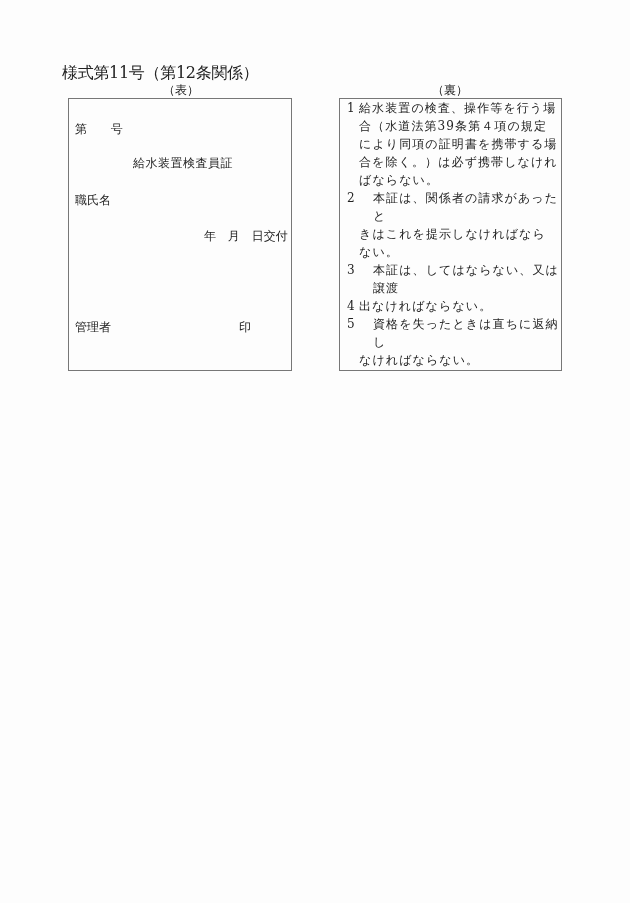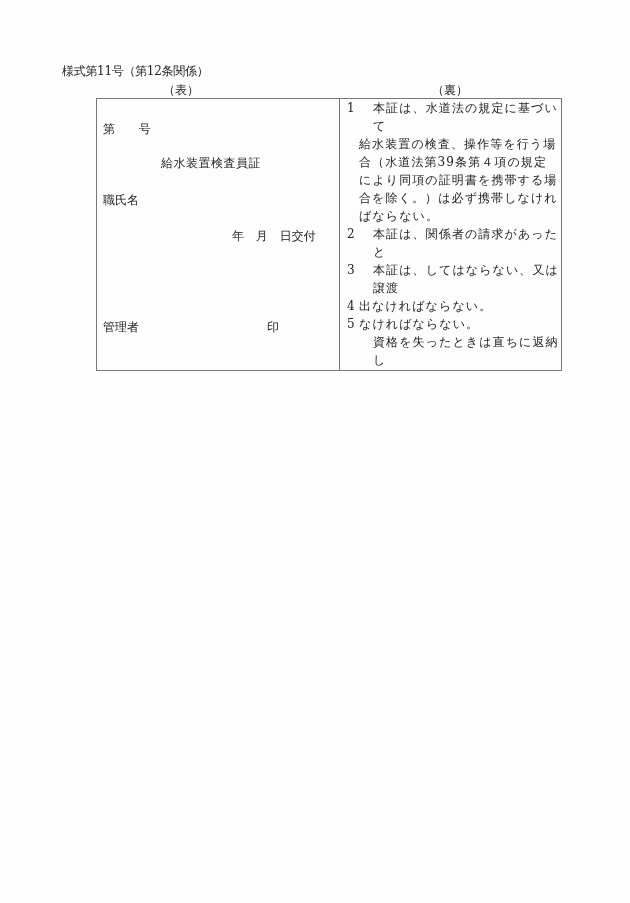--- a/index.html
+++ b/index.html
@@ -1,24 +1,24 @@
 <!DOCTYPE html>
 <html><head>
 <meta charset="utf-8">
 <style>
   html, body { margin:0; padding:0; background:#fdfdfd; }
   body { width:630px; height:903px; position:relative; overflow:hidden;
          font-family:"DejaVu Serif","Liberation Serif",serif; color:#222; }
   .abs { position:absolute; white-space:nowrap; }
-  .form-title { left:62px; top:63px; font-size:12px; letter-spacing:-0.3px;text-align:right; }
+  .form-title { left:62px; top:63px; font-size:16px; letter-spacing:-0.3px;text-align:right; }
   .side-label { font-size:12px; }
   .front-label { left:163px; top:82px; }
   .back-label { left:432px; top:82px; }
   .box { position:absolute; border:1px solid #777; box-sizing:border-box; }
-  .front { left:68px; top:98px; width:244px; height:273px;margin-left:28px; }
+  .front { left:68px; top:98px; width:224px; height:273px; }
   .back { left:339px; top:98px; width:223px; height:273px; }
   .ft { position:absolute; font-size:12px; white-space:nowrap; }
   .f-no { left:6px; top:22px; letter-spacing:10px; }
   .f-title { left:64px; top:56px; letter-spacing:0.5px; }
   .f-name { left:6px; top:93px; }
   .f-date { left:135px; top:129px; word-spacing:8px;text-align:right; }
   .f-admin { left:6px; top:220px; }
   .f-seal { left:170px; top:220px; }
   .notes { position:absolute; left:7px; top:0px; width:212px; font-size:12px; line-height:18px; }
   .note { position:relative; padding-left:12px; text-indent:-0px; }
@@ -39,34 +39,34 @@
   <div class="ft f-name">職氏名</div>
   <div class="ft f-date">年 月 日交付</div>
   <div class="ft f-admin">管理者</div>
   <div class="ft f-seal">印</div>
 </div>
 
 <div class="box back">
   <div class="notes">
     <div class="note">
       <span class="num">1</span>
-      <span class="txt first">本証は、水道法の規定に基づいて</span>
       <span class="txt">給水装置の検査、操作等を行う場合（水道法第39条第４項の規定により同項の証明書を携帯する場合を除く。）は必ず携帯しなければならない。</span>
     </div>
     <div class="note">
       <span class="num">2</span>
       <span class="txt first">本証は、関係者の請求があったと</span>
+      <span class="txt">きはこれを提示しなければならない。</span>
     </div>
     <div class="note">
       <span class="num">3</span>
       <span class="txt first">本証は、してはならない、又は譲渡</span>
     </div>
     <div class="note">
       <span class="num">4</span>
       <span class="txt">出なければならない。</span>
     </div>
     <div class="note">
       <span class="num">5</span>
+      <span class="txt first">資格を失ったときは直ちに返納し</span>
       <span class="txt">なければならない。</span>
-      <span class="txt first">資格を失ったときは直ちに返納し</span>
     </div>
   </div>
 </div>
 
 </body></html>

